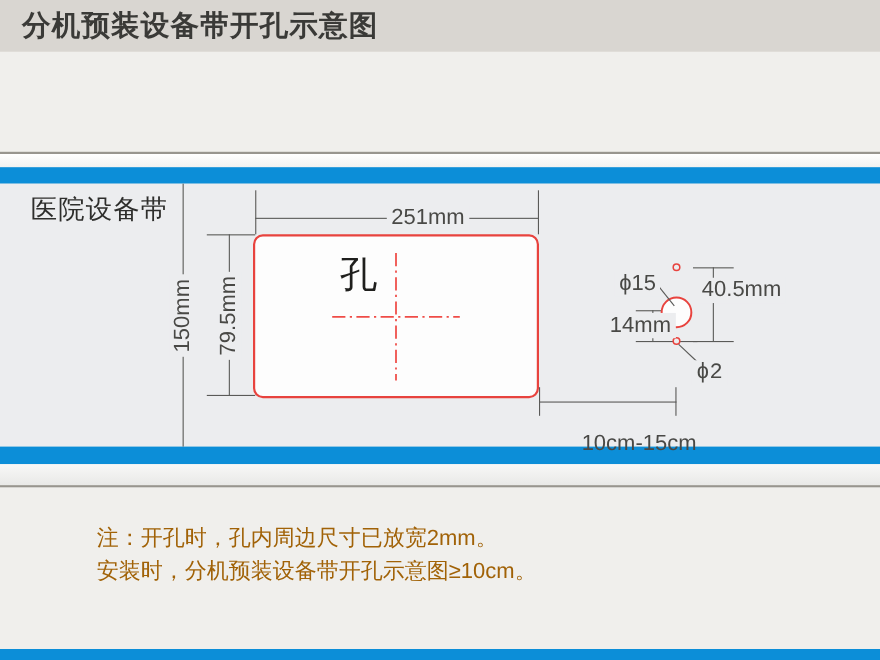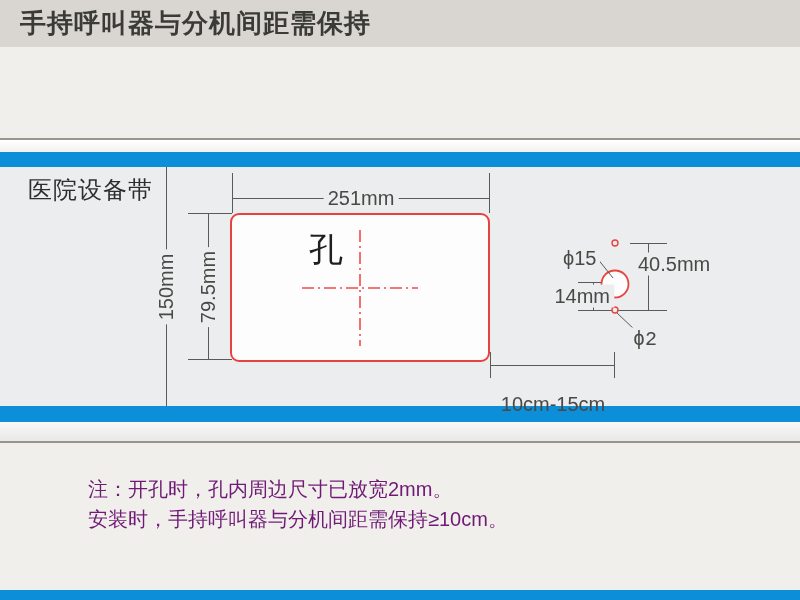--- a/index.html
+++ b/index.html
@@ -19,48 +19,48 @@
   .strip-blue{height:15px;background:var(--blue,#0c8ed8);}
   .strip-blue.b{height:16px;}
   .band-face{flex:1;background:var(--face,#ecedef);}
 
   .band-label{position:absolute;left:12px;top:174px;font-size:24px;color:#2e2e2c;letter-spacing:1px;margin-left:16px;}
 
   
   .dl{position:absolute;background:#5a5a58;}
   .dlabel{position:absolute;color:#494946;font-size:20px;background:var(--face,#ecedef);
           padding:0 4px;white-space:nowrap;}
-  .c{transform:translate(-50%,-50%);}
+  .c{transform:translate(-50%,-50%);margin-left:28px;}
   .rot{transform:translate(-50%,-50%) rotate(-90deg);}
 
   
   .cutout{position:absolute;left:230px;top:213px;width:260px;height:149px;box-sizing:border-box;
           border:2px solid var(--red,#e8433e);border-radius:9px;background:#fdfdfd;}
   .hole-label{position:absolute;left:309px;top:227px;font-size:34px;color:#1f1f1d;}
 
   
   .overlay{position:absolute;left:290px;top:225px;width:390px;height:130px;}
   .overlay .cl{stroke:var(--red-cl,#ef4c47);stroke-width:1.6;fill:none;stroke-dasharray:12 4 2 4;}
   .overlay .rc{stroke:var(--red,#e8433e);stroke-width:1.8;fill:#fdfdfd;}
   .overlay .rcs{stroke:var(--red,#e8433e);stroke-width:1.4;fill:var(--face,#ecedef);}
   .overlay .ld{stroke:#5a5a58;stroke-width:1;fill:none;}
 
   
-  .notes{position:absolute;left:88px;top:474px;font-size:20px;line-height:30px;color:#701a75;}
+  .notes{position:absolute;left:88px;top:474px;font-size:20px;line-height:30px;color:#a16207;}
 
   
   .bottom-bar{position:absolute;left:0;bottom:0;width:800px;height:10px;background:var(--blue,#0c8ed8);}
 </style>
 </head>
 <body>
 
 <div id="stage">
 
   <div class="title-bar">
-    <div class="t">手持呼叫器与分机间距需保持</div>
+    <div class="t">分机预装设备带开孔示意图</div>
   </div>
 
   <div class="band">
     <div class="strip-white"></div>
     <div class="strip-blue"></div>
     <div class="band-face"></div>
     <div class="strip-blue b"></div>
     <div class="strip-white b"></div>
   </div>
 
@@ -105,18 +105,18 @@
   <div class="dlabel rot" style="left:208px;top:287px;">79.5mm</div>
   <div class="dlabel rot" style="left:166px;top:287px;">150mm</div>
   <div class="dlabel" style="left:634px;top:264px;transform:translateY(-50%);">40.5mm</div>
   <div class="dlabel" style="left:614px;top:296px;transform:translate(-100%,-50%);">14mm</div>
   <div class="dlabel" style="left:559px;top:258px;transform:translateY(-50%);">ϕ15</div>
   <div class="dlabel" style="left:629px;top:339px;transform:translateY(-50%);font-family:Liberation Mono, monospace;">ϕ2</div>
   <div class="dlabel c" style="left:553px;top:404px;background:transparent;">10cm-15cm</div>
 
   <div class="notes">
     <div>注：开孔时，孔内周边尺寸已放宽2mm。</div>
-    <div>安装时，手持呼叫器与分机间距需保持≥10cm。</div>
+    <div>安装时，分机预装设备带开孔示意图≥10cm。</div>
   </div>
 
   <div class="bottom-bar"></div>
 
 </div>
 
 </body></html>

